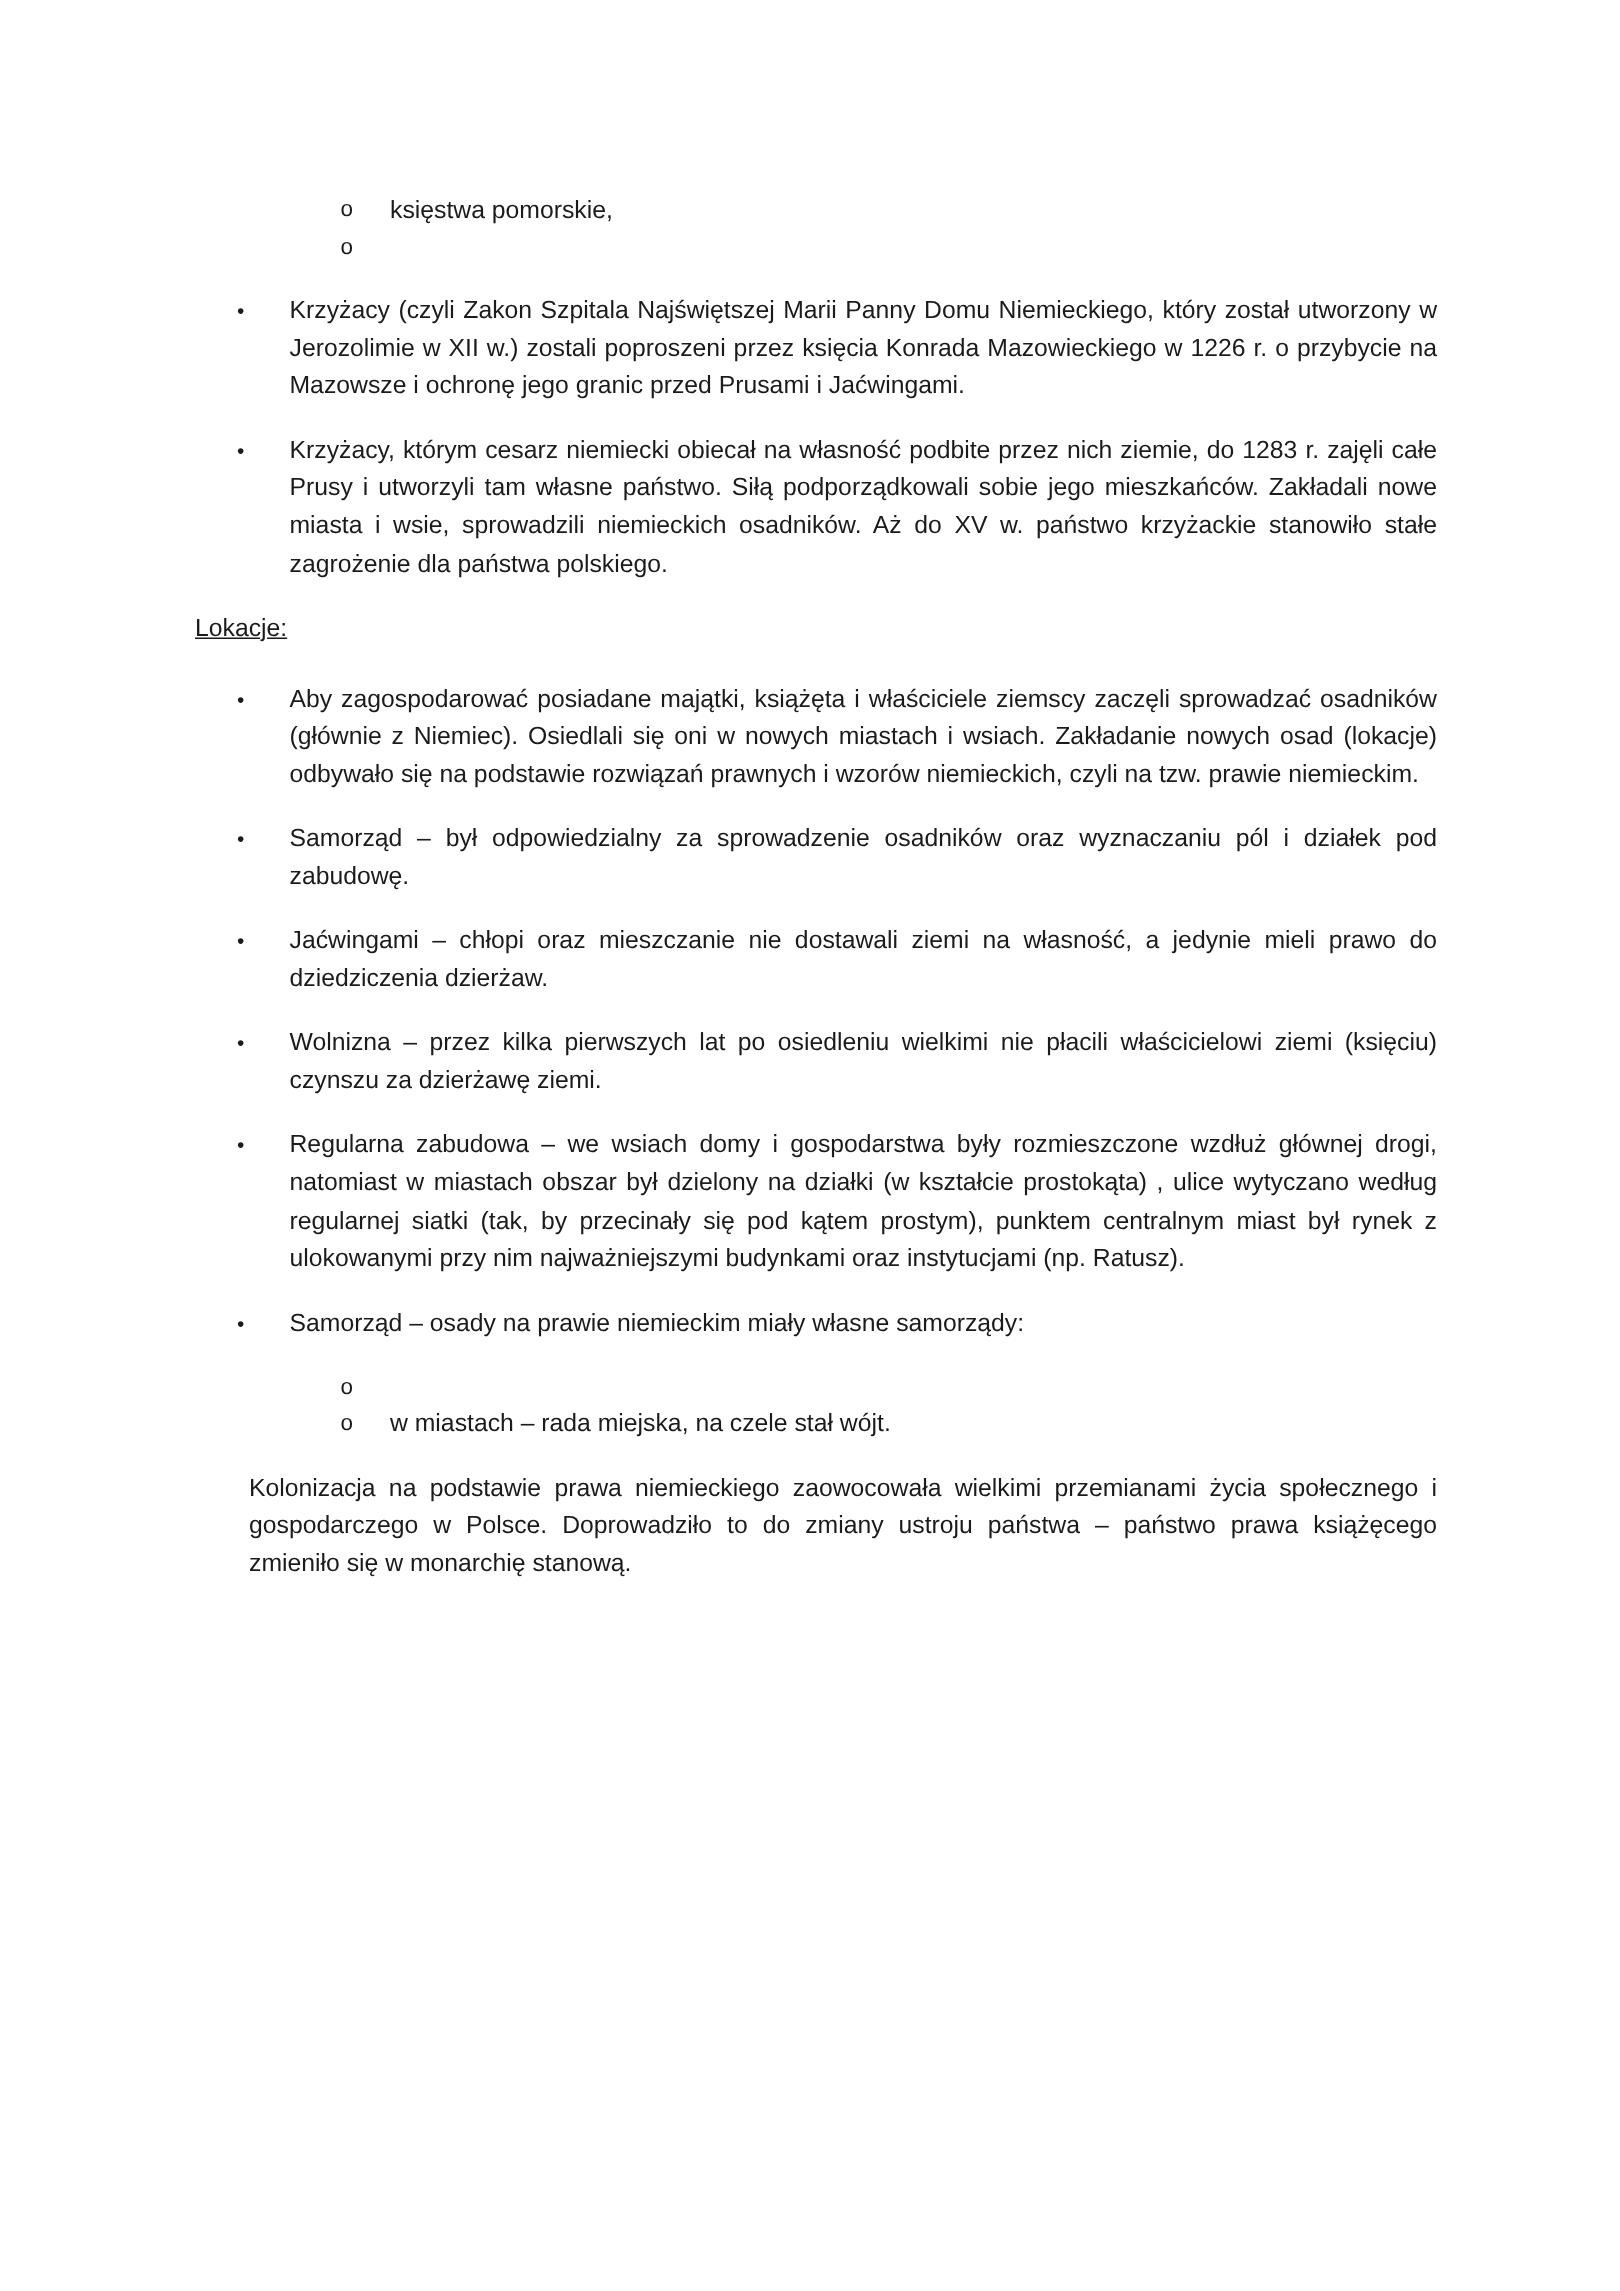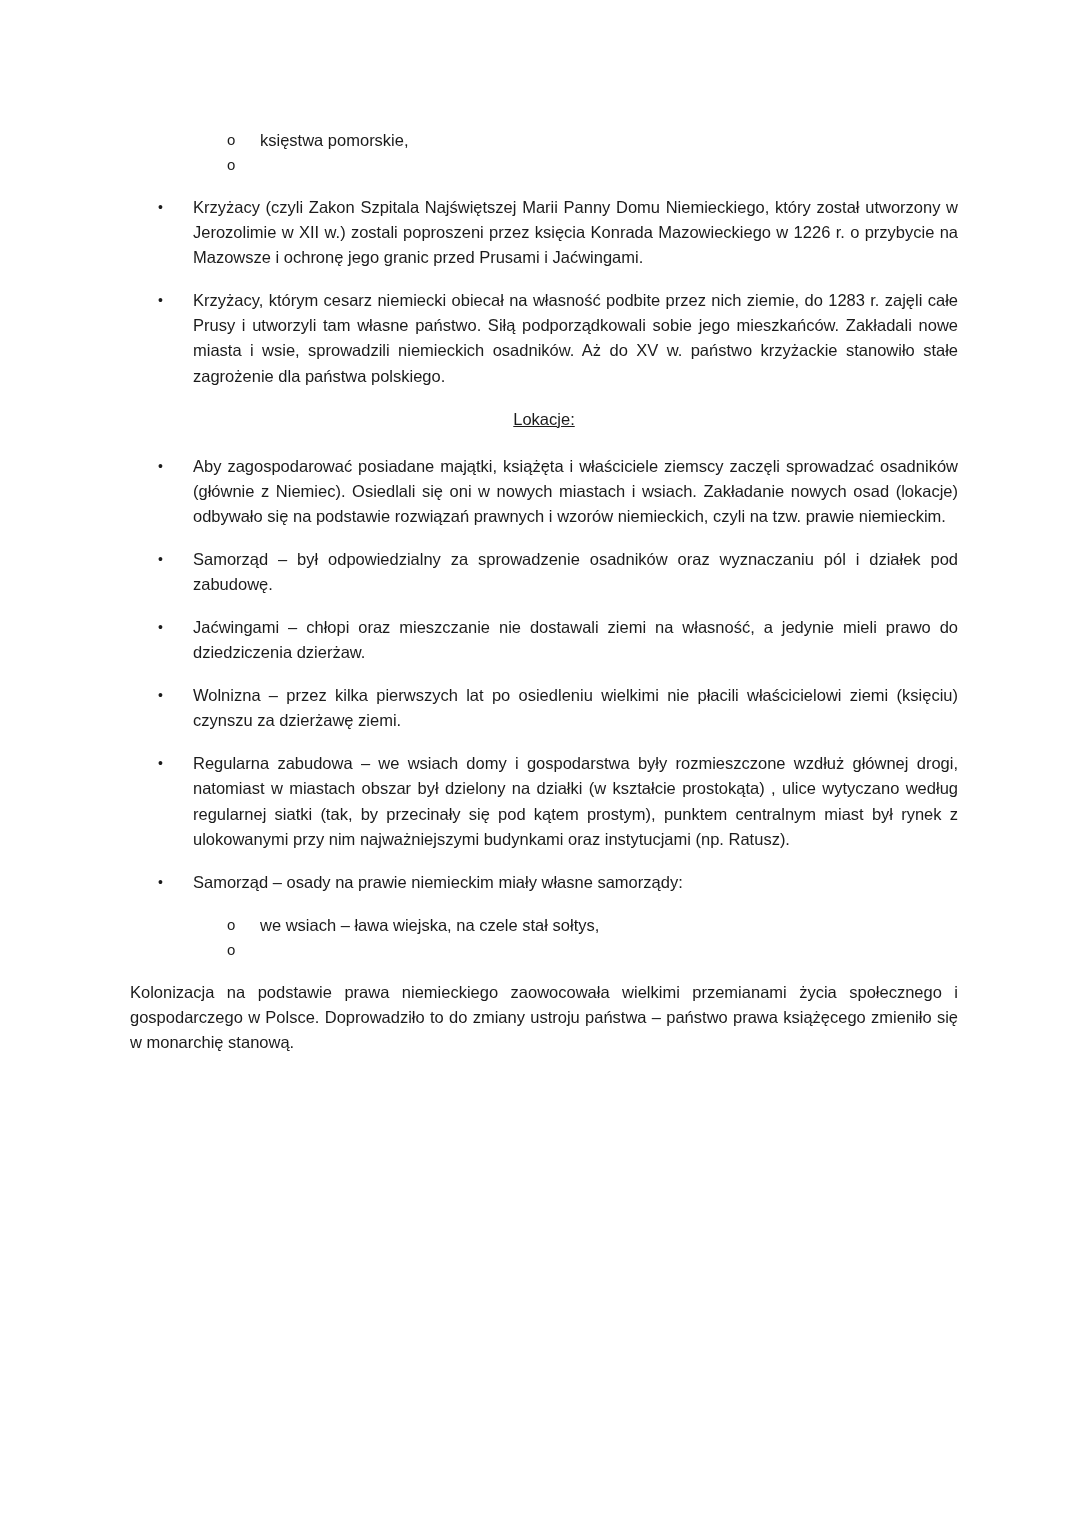--- a/index.html
+++ b/index.html
@@ -30,22 +30,22 @@
   .sub > .marker {
     flex: 0 0 130px;
     padding-left: 97px;
     font-size: 15px;
     line-height: 24px;
   }
   .bullet > .text, .sub > .text {
     flex: 1 1 auto;
     text-align: justify;
   }
-  .paragraph { text-align: justify; }
-  .heading { text-align: center; margin-bottom: 22px; margin-top: 4px; }
+  .paragraph { text-align: justify; margin-left: 36px; }
+  .heading { text-align: left; margin-bottom: 22px; margin-top: 4px; }
   .bold { font-weight: normal; }
   .underline { text-decoration: underline; }
 </style>
 </head>
 <body>
 
 <div class="page">
   <div id="content">
       <div class="block sub tight">
         <span class="marker">o</span>
@@ -82,20 +82,20 @@
       <div class="block bullet">
         <span class="marker">•</span>
         <span class="text"><span class="bold">Regularna zabudowa – we wsiach</span> domy i gospodarstwa były rozmieszczone wzdłuż głównej drogi, natomiast <span class="bold">w miastach</span> obszar był dzielony na działki (w kształcie prostokąta) , ulice wytyczano według regularnej siatki (tak, by przecinały się pod kątem prostym), punktem centralnym miast był rynek z ulokowanymi przy nim najważniejszymi budynkami oraz instytucjami (np. Ratusz).</span>
       </div>
       <div class="block bullet">
         <span class="marker">•</span>
         <span class="text"><span class="bold">Samorząd</span> – osady na prawie niemieckim miały <span class="bold">własne samorządy</span>:</span>
       </div>
       <div class="block sub tight">
         <span class="marker">o</span>
-        <span class="text"><span class="bold">we wsiach – ława wiejska</span>, na czele stał <span class="bold">sołtys</span>,</span>
       </div>
       <div class="block sub">
         <span class="marker">o</span>
+        <span class="text"><span class="bold">w miastach – rada miejska</span>, na czele stał <span class="bold">wójt</span>.</span>
       </div>
       <div class="block paragraph"><span class="bold">Kolonizacja</span> na podstawie prawa niemieckiego zaowocowała <span class="bold">wielkimi przemianami życia społecznego i gospodarczego</span> w Polsce. Doprowadziło to do <span class="bold">zmiany ustroju państwa</span> – państwo <span class="bold">prawa książęcego</span> zmieniło się w <span class="bold">monarchię stanową</span>.</div>
     </div>
 </div>
 
 </body></html>

